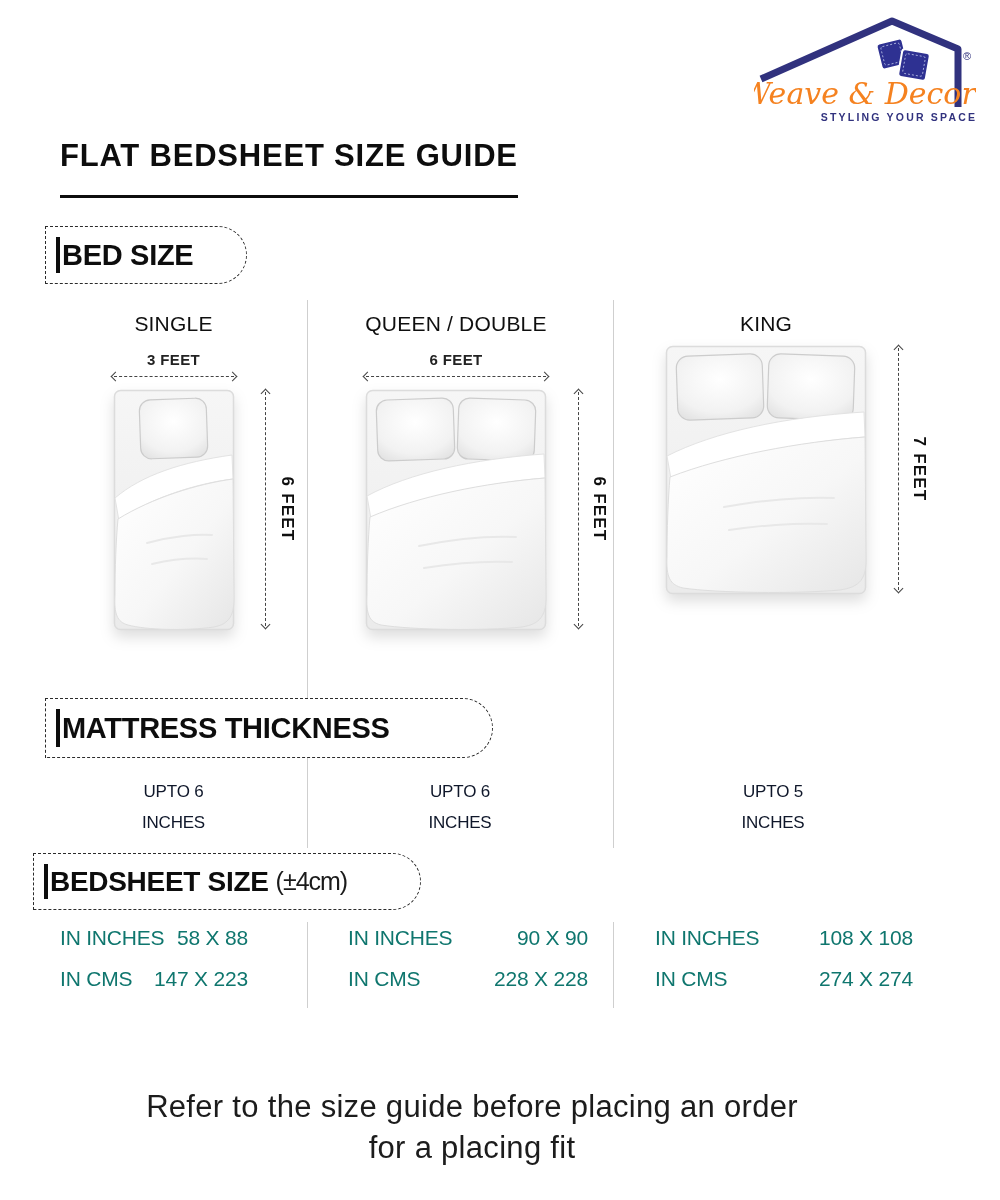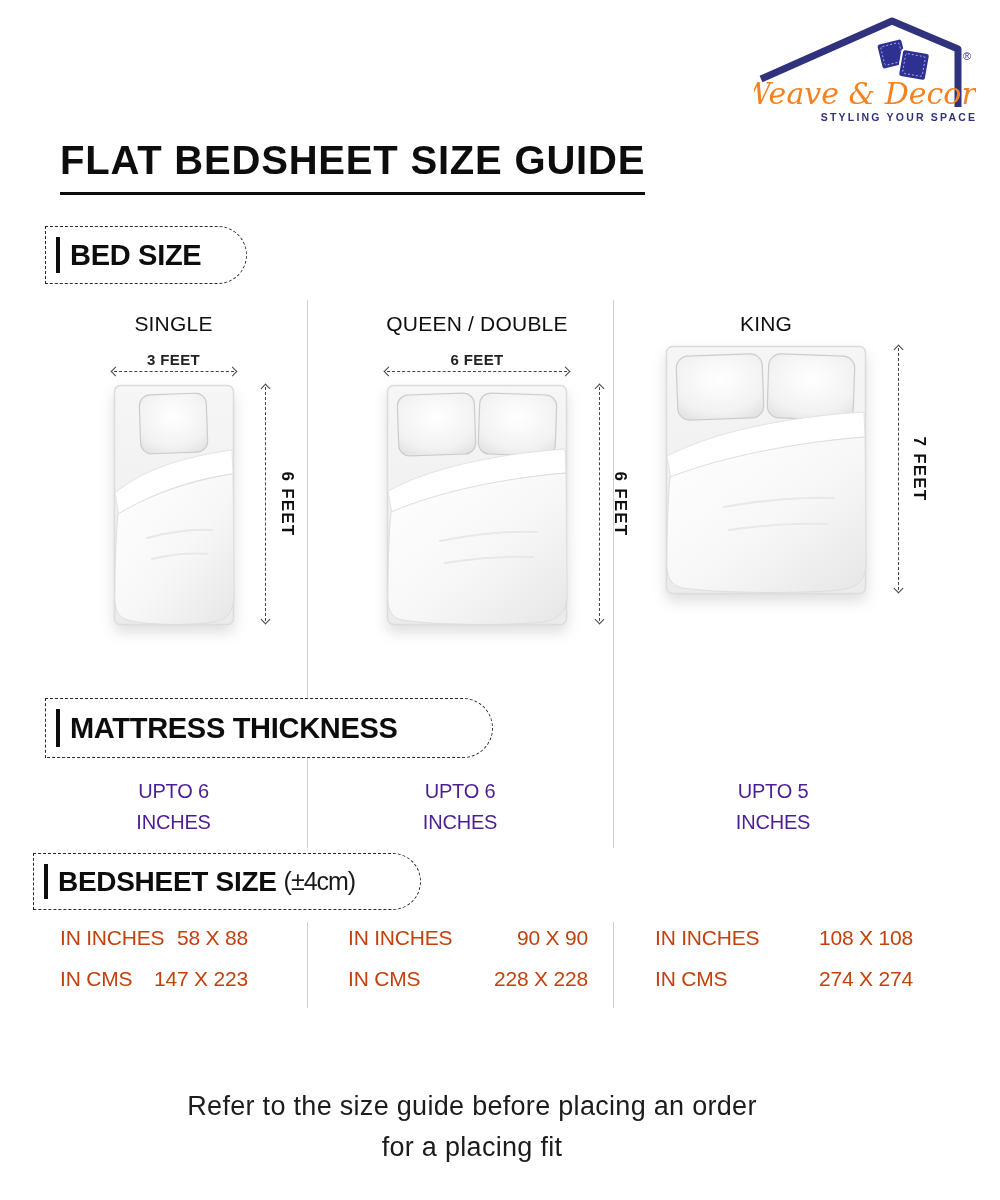--- a/index.html
+++ b/index.html
@@ -7,52 +7,52 @@
     position:relative; width:1000px; height:1200px; background:#ffffff;
     font-family:"Liberation Sans", sans-serif; color:#111; overflow:hidden;
   }
 
   
   .logo { position:absolute; top:12px; right:24px; width:222px; height:116px; }
 
   
   .title {
     position:absolute; left:60px; top:138px; margin:0;
-    font-size:40px; font-weight:700; letter-spacing:0.8px; color:#0d0d0d;
-    border-bottom:3.5px solid #0d0d0d; padding-bottom:9px; white-space:nowrap;
+    font-size:31px; font-weight:700; letter-spacing:0.8px; color:#0d0d0d;
+    border-bottom:3.5px solid #0d0d0d; padding-bottom:21px; white-space:nowrap;
   }
 
   
   .pill {
     position:absolute; box-sizing:border-box; background:#fff;
     border:1.6px dashed #2b2b2b; border-radius:0 34px 34px 0;
     display:flex; align-items:center;
   }
   .pill .bar { position:absolute; left:10px; top:10px; bottom:10px; width:3.5px; background:#0d0d0d; }
-  .pill .label { margin-left:24px; font-weight:700; color:#0d0d0d; letter-spacing:-0.3px; white-space:nowrap; }
+  .pill .label { margin-left:16px; font-weight:700; color:#0d0d0d; letter-spacing:-0.3px; white-space:nowrap; }
   #pill-bed      { left:45px; top:226px;  width:202px; height:58px; font-size:29px; }
   #pill-mattress { left:45px; top:698px;  width:448px; height:60px; font-size:29px; }
   #pill-sheet    { left:33px; top:853px;  width:388px; height:57px; font-size:28px; }
   .pill .tol { font-weight:400; font-size:25px; margin-left:7px; letter-spacing:-1px; color:#1a1a1a; }
 
   
   .divider-tall  { position:absolute; top:300px; height:548px; width:1px; background:#cfcfcf; }
   .divider-short { position:absolute; top:922px; height:86px;  width:1px; background:#cfcfcf; }
   #div-1 { left:307px; } #div-2 { left:613px; }
   #div-3 { left:307px; } #div-4 { left:613px; }
 
   
   .bedcol { position:absolute; top:312px; display:flex; flex-direction:column; align-items:center; }
   #col-single { left:40px;  width:267px; }
-  #col-queen  { left:324px; width:306px; }
+  #col-queen  { left:303px; width:306px; }
   #col-king   { left:613px; width:306px; }
   .col-name { font-size:21px; font-weight:400; letter-spacing:0.2px; color:#0f0f0f; white-space:nowrap; }
 
   .measure-block { margin-top:15px; display:flex; flex-direction:column; align-items:center; }
-  .wlabel { font-size:15px; font-weight:600; color:#222; letter-spacing:0.4px; }
+  .wlabel { font-size:15px; font-weight:600; color:#222; letter-spacing:0.4px; margin-bottom:5px; }
 
   .harrow { display:flex; align-items:center; }
   .harrow .hline { flex:1; border-top:1.3px dashed #444; }
   .chev { width:6px; height:6px; border-top:1.3px solid #444; border-left:1.3px solid #444; flex:none; }
   .chev.left  { transform:rotate(-45deg); margin-right:-5px; }
   .chev.right { transform:rotate(135deg); margin-left:-5px; }
   .chev.up    { transform:rotate(45deg);  margin-bottom:-5px; }
   .chev.down  { transform:rotate(225deg); margin-top:-5px; }
 
   .bed-wrap { position:relative; margin-top:8px; }
@@ -61,36 +61,36 @@
   .vmeasure { position:absolute; top:2px; bottom:4px; right:-34px; width:8px;
               display:flex; flex-direction:column; align-items:center; }
   .vmeasure .vline { flex:1; border-left:1.3px dashed #444; }
   .vmeasure .hlabel {
     position:absolute; left:15px; top:50%; transform:translateY(-50%);
     writing-mode:vertical-rl; font-size:17px; font-weight:700; letter-spacing:1.2px;
     color:#0f0f0f; white-space:nowrap;
   }
 
   
-  .upto { position:absolute; top:776px; text-align:center; font-size:20px; line-height:31px;
-          color:#4c1d95; letter-spacing:-0.2px; }
+  .upto { position:absolute; top:776px; text-align:center; font-size:17px; line-height:31px;
+          color:#0f172a; letter-spacing:-0.2px; }
   #upto-1 { left:40px;  width:267px; }
   #upto-2 { left:307px; width:306px; }
   #upto-3 { left:613px; width:320px; }
 
   
-  .sheet { position:absolute; top:926px; font-size:21px; font-weight:500; color:#c2410c; letter-spacing:-0.2px; }
+  .sheet { position:absolute; top:926px; font-size:21px; font-weight:500; color:#0f766e; letter-spacing:-0.2px; }
   #sheet-1 { left:60px;  width:188px; }
   #sheet-2 { left:348px; width:240px; }
   #sheet-3 { left:655px; width:258px; }
   .sheet .row { display:flex; justify-content:space-between; margin-bottom:17px; white-space:nowrap; }
 
   
   .footer { position:absolute; left:0; top:1086px; width:944px; text-align:center;
-            font-size:27px; line-height:41px; font-weight:300; color:#1c1c1c; letter-spacing:0.3px; }
+            font-size:31px; line-height:41px; font-weight:300; color:#1c1c1c; letter-spacing:0.3px; }
 </style>
 </head>
 <body>
 
 <div class="page">
 
   <svg width="0" height="0" style="position:absolute">
     <defs>
       <radialGradient id="gPillow" cx="50%" cy="38%" r="80%">
         <stop offset="0%" stop-color="#ffffff"></stop>

